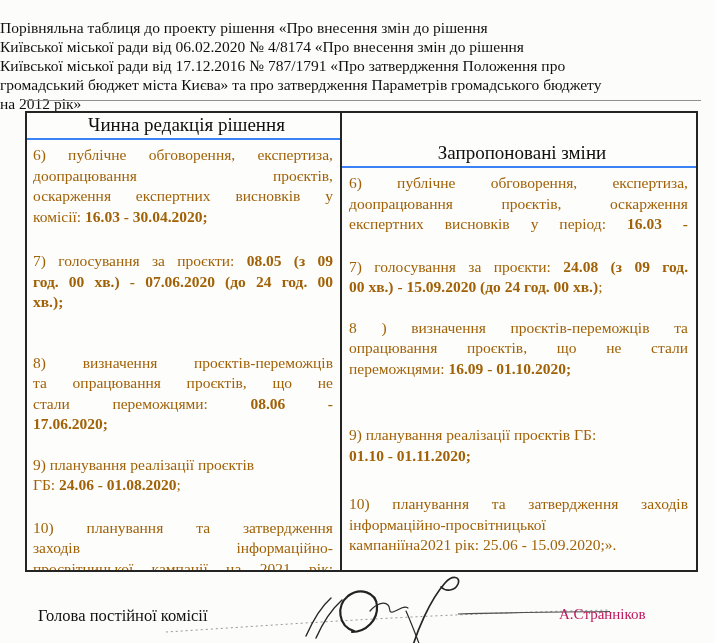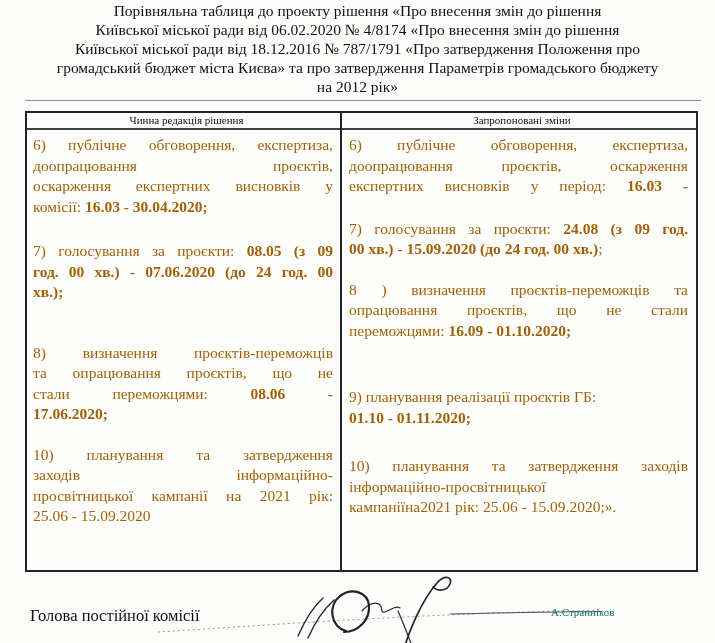--- a/index.html
+++ b/index.html
@@ -2,63 +2,63 @@
 <html><head>
 <meta charset="utf-8">
 <style>
   html,body{margin:0;padding:0;}
   body{
     width:715px;height:643px;position:relative;overflow:hidden;
     background:#fcfcfb;color:#161616;
     font-family:"Liberation Serif", serif;
   }
   
-  .title{position:absolute;top:1px;left:0;width:715px;text-align:center;
+  .title{position:absolute;top:18px;left:0;width:715px;text-align:left;
          font-size:15.5px;line-height:19px;color:#111;}
   .title div{white-space:nowrap;}
   
   .scan-line{position:absolute;left:25px;top:100px;width:676px;height:0;
              border-top:1.5px solid #8f8f8f;}
   
   .cmp-table{position:absolute;left:25px;top:111px;width:673px;height:461px;
              display:flex;border:2px solid #242424;box-sizing:border-box;
              background:#fdfdfc;}
   .col{box-sizing:border-box;overflow:hidden;display:flex;flex-direction:column;}
   .col-left{width:315px;border-right:2px solid #242424;}
-  .col-right{flex:1;}
-  .th{border-bottom:2px solid #404040;text-align:center;font-size:11px;
+  .col-right{flex:1;margin-top:28px;}
+  .th{border-bottom:2px solid #3b82f6;text-align:center;font-size:19px;
       padding:1px 0 2px 6px;flex:0 0 auto;color:#101010;}
   .cell{flex:1;font-size:15.5px;line-height:20.5px;color:#a16207;overflow:hidden;}
   .cell-left{padding:5px 7px 0 6px;}
   .cell-right{padding:5px 8px 0 7px;}
   .item{margin:0;}
   .cell-left  .item:nth-child(1){margin-bottom:24px;}
   .cell-left  .item:nth-child(2){margin-bottom:40px;}
   .cell-left  .item:nth-child(3){margin-bottom:20px;}
   .cell-left  .item:nth-child(4){margin-bottom:22px;}
   .cell-right .item:nth-child(1){margin-bottom:22px;}
   .cell-right .item:nth-child(2){margin-bottom:20px;}
   .cell-right .item:nth-child(3){margin-bottom:46px;}
   .cell-right .item:nth-child(4){margin-bottom:28px;}
   .ln{text-align:justify;text-align-last:justify;white-space:normal;}
   .ln.end{text-align-last:left;}
   .ln b{font-weight:bold;}
   
-  .sig-block{position:absolute;left:0;top:568px;width:603px;height:75px;}
+  .sig-block{position:absolute;left:8px;top:568px;width:603px;height:75px;}
   .position-label{position:absolute;left:30px;top:38px;font-size:16.5px;color:#101010;}
-  .signatory-name{position:absolute;left:551px;top:38px;font-size:11px;color:#0f766e;text-align:center;}
+  .signatory-name{position:absolute;left:551px;top:38px;font-size:15px;color:#be185d;text-align:center;}
   .signature-svg{position:absolute;left:150px;top:0;}
 </style>
 </head>
 <body>
 
 <div class="title">
   <div>Порівняльна таблиця до проекту рішення «Про внесення змін до рішення</div>
   <div>Київської міської ради від 06.02.2020 № 4/8174 «Про внесення змін до рішення</div>
-  <div>Київської міської ради від 18.12.2016 № 787/1791 «Про затвердження Положення про</div>
+  <div>Київської міської ради від 17.12.2016 № 787/1791 «Про затвердження Положення про</div>
   <div>громадський бюджет міста Києва» та про затвердження Параметрів громадського бюджету</div>
   <div>на 2012 рік»</div>
 </div>
 
 <div class="scan-line"></div>
 
 <div class="cmp-table">
 
   <div class="col col-left">
     <div class="th">Чинна редакція рішення</div>
@@ -77,20 +77,24 @@
         <div class="ln end"><b>хв.);</b></div>
       </div>
 
       <div class="item">
         <div class="ln"><span>8) визначення проєктів-переможців</span></div>
         <div class="ln"><span>та опрацювання проєктів, що не</span></div>
         <div class="ln"><span>стали переможцями: </span><b>08.06 -</b></div>
         <div class="ln end"><b>17.06.2020;</b></div>
       </div>
 
+      <div class="item">
+        <div class="ln end"><span>9) планування реалізації проєктів</span></div>
+        <div class="ln end"><span>ГБ: </span><b>24.06 - 01.08.2020</b><span>;</span></div>
+      </div>
 
       <div class="item">
         <div class="ln"><span>10) планування та затвердження</span></div>
         <div class="ln"><span>заходів інформаційно-</span></div>
         <div class="ln"><span>просвітницької кампанії на 2021 рік:</span></div>
         <div class="ln end"><span>25.06 - 15.09.2020</span></div>
       </div>
 
     </div>
   </div>

